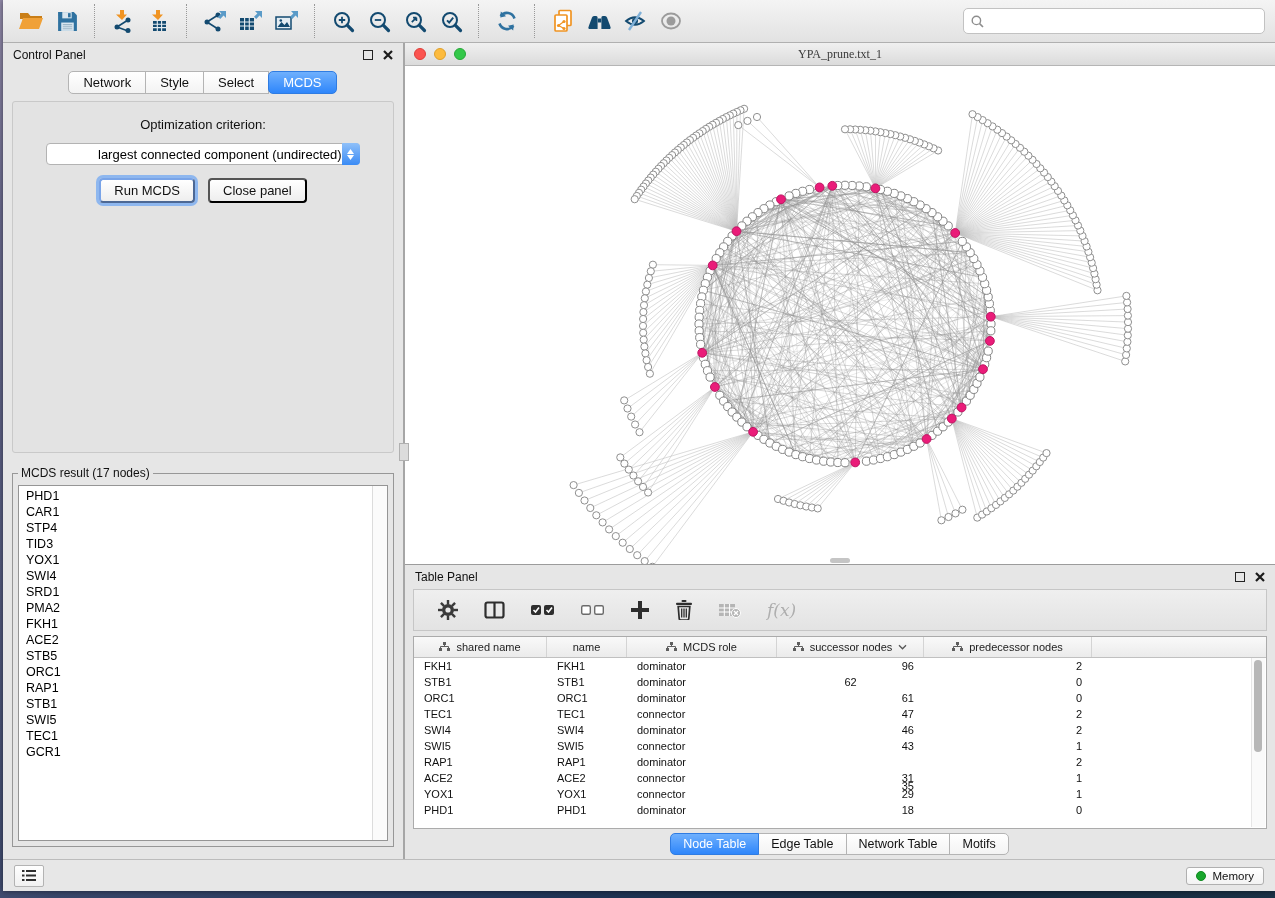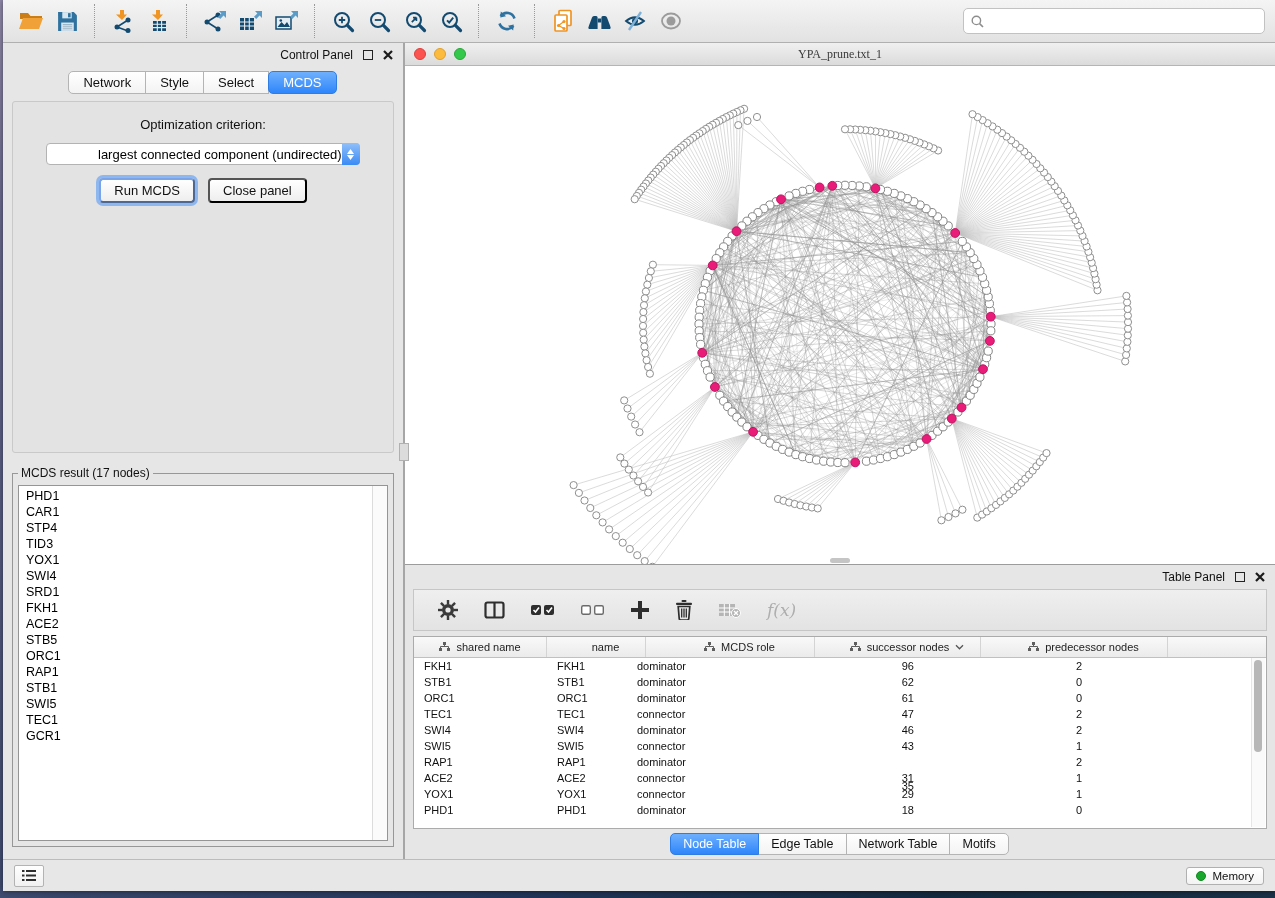--- a/index.html
+++ b/index.html
@@ -12,21 +12,21 @@
   
   .toolbar{height:42px;background:linear-gradient(#f4f4f4,#e2e2e2);border-bottom:1px solid #b0b0b0;display:flex;align-items:center;padding:0 10px;flex:none;}
   .tbtn{width:36px;height:36px;display:flex;align-items:center;justify-content:center;flex:none;}
   .tsep{width:1px;height:34px;border-left:1px dotted #999;margin:0 9px;flex:none;}
   .search-field{margin-left:auto;width:286px;height:24px;background:#fff;border:1px solid #c2c2c2;border-radius:5px;display:flex;align-items:center;padding:0 7px;gap:6px;}
   .search-field input{border:none;outline:none;flex:1;font-size:12px;font-family:"Liberation Sans",sans-serif;background:transparent;}
   
   .main{flex:1;display:flex;min-height:0;}
   .control-panel{width:400px;flex:none;border-right:2px solid #a6a6a6;background:#e6e6e6;display:flex;flex-direction:column;position:relative;}
   .panel-titlebar{height:23px;flex:none;display:flex;align-items:center;padding:0 10px;font-size:12px;color:#111;gap:10px;}
-  .panel-title{flex:1;text-align:right;}
+  .panel-title{flex:1;}
   .float-ic{width:8px;height:8px;border:1.5px solid #222;display:inline-block;}
   .seg-row{display:flex;justify-content:center;margin:5px 0 7px;flex:none;}
   .seg-tab{background:linear-gradient(#ffffff,#f3f3f3);border:1px solid #b4b4b4;padding:3px 14px;font-size:13px;margin-left:-1px;color:#111;position:relative;}
   .seg-tab:first-child{border-radius:5px 0 0 5px;}
   .seg-tab:last-child{border-radius:0 5px 5px 0;}
   .seg-tab.active{background:linear-gradient(#6fb0fd,#2e86fb);border-color:#2f7ce2;color:#fff;border-radius:5px;z-index:2;}
   .tab-content{margin:0 9px;border:1px solid #c9c9c9;border-radius:3px;background:#e3e3e3;height:352px;flex:none;text-align:center;padding-top:15px;box-sizing:border-box;}
   .opt-label{font-size:13px;color:#111;}
   .mac-select{margin:11px auto 0;width:314px;height:22px;background:#fff;border:1px solid #b3b3b3;border-radius:4px;display:flex;align-items:center;font-size:13px;box-sizing:border-box;}
   .mac-select .sel-text{padding-left:9px;white-space:nowrap;margin-left:42px;}
@@ -52,21 +52,21 @@
   .net-canvas{flex:1;position:relative;background:#fff;min-height:0;}
   .net-canvas svg{position:absolute;left:0;top:0;}
   .hthumb{position:absolute;bottom:1px;left:calc(50% - 10px);width:20px;height:5px;background:#c5c5c5;border-radius:3px;}
   .splitter-handle{position:absolute;right:-6px;top:400px;width:8px;height:16px;background:#dcdcdc;border:1px solid #b0b0b0;z-index:5;}
   
   .table-panel{flex:1;display:flex;flex-direction:column;background:#e6e6e6;min-height:0;}
   .tp-toolbar{margin:1px 8px 5px;border:1px solid #c6c6c6;background:linear-gradient(#efefef,#e3e3e3);height:40px;flex:none;display:flex;align-items:center;padding:0 24px;gap:26px;}
   .tp-tool{display:flex;align-items:center;justify-content:center;}
   .fx{font-family:"DejaVu Serif",serif;font-style:italic;color:#aeaeae;font-size:17px;}
   .tp-table-wrap{margin:0 8px;background:#fff;border:1px solid #ababab;flex:1;position:relative;overflow:hidden;min-height:0;}
-  .thead{display:flex;height:20px;background:linear-gradient(#f9f9f9,#ebebeb);border-bottom:1px solid #c0c0c0;font-size:11px;color:#222;gap:19px;}
+  .thead{display:flex;height:20px;background:linear-gradient(#f9f9f9,#ebebeb);border-bottom:1px solid #c0c0c0;font-size:11px;color:#222;}
   .th{display:flex;align-items:center;gap:6px;justify-content:center;border-right:1px solid #d4d4d4;height:100%;box-sizing:border-box;padding:0 4px;flex:none;}
   .trow{display:flex;height:16px;font-size:11px;color:#111;align-items:center;}
   .td{box-sizing:border-box;padding:0 10px;flex:none;white-space:nowrap;overflow:hidden;}
   .td.num{text-align:right;}
   .vscroll{position:absolute;right:1px;top:21px;bottom:1px;width:13px;background:#fafafa;border-left:1px solid #e6e6e6;}
   .vthumb{position:absolute;top:2px;left:2px;width:8px;height:92px;background:#b7b7b7;border-radius:5px;}
   .tp-tabs{height:30px;flex:none;display:flex;align-items:center;justify-content:center;}
   .tp-tabs .seg-tab{font-size:12.5px;padding:3px 12px;}
   .tp-tabs .seg-tab.active{border-radius:5px 0 0 5px;}
   
@@ -264,20 +264,21 @@
         <legend>MCDS result (17 nodes)</legend>
         <div class="mcds-list">
 
         <div class="mcds-item">PHD1</div>
             <div class="mcds-item">CAR1</div>
             <div class="mcds-item">STP4</div>
             <div class="mcds-item">TID3</div>
             <div class="mcds-item">YOX1</div>
             <div class="mcds-item">SWI4</div>
             <div class="mcds-item">SRD1</div>
+            <div class="mcds-item">PMA2</div>
             <div class="mcds-item">FKH1</div>
             <div class="mcds-item">ACE2</div>
             <div class="mcds-item">STB5</div>
             <div class="mcds-item">ORC1</div>
             <div class="mcds-item">RAP1</div>
             <div class="mcds-item">STB1</div>
             <div class="mcds-item">SWI5</div>
             <div class="mcds-item">TEC1</div>
             <div class="mcds-item">GCR1</div>
             <div class="mcds-scroll"></div>
@@ -1401,21 +1402,21 @@
                 <div class="td" style="width: 133px;">FKH1</div>
                 <div class="td" style="width: 80px;">FKH1</div>
                 <div class="td" style="width: 150px;">dominator</div>
                 <div class="td num" style="width: 147px;">96</div>
                 <div class="td num" style="width: 168px;">2</div>
               </div>
               <div class="trow">
                 <div class="td" style="width: 133px;">STB1</div>
                 <div class="td" style="width: 80px;">STB1</div>
                 <div class="td" style="width: 150px;">dominator</div>
-                <div class="td num" style="width: 147px;">62</div>
+                <div class="td num" style="width: 147px; text-align: center;">62</div>
                 <div class="td num" style="width: 168px;">0</div>
               </div>
               <div class="trow">
                 <div class="td" style="width: 133px;">ORC1</div>
                 <div class="td" style="width: 80px;">ORC1</div>
                 <div class="td" style="width: 150px;">dominator</div>
                 <div class="td num" style="width: 147px;">61</div>
                 <div class="td num" style="width: 168px;">0</div>
               </div>
               <div class="trow">

